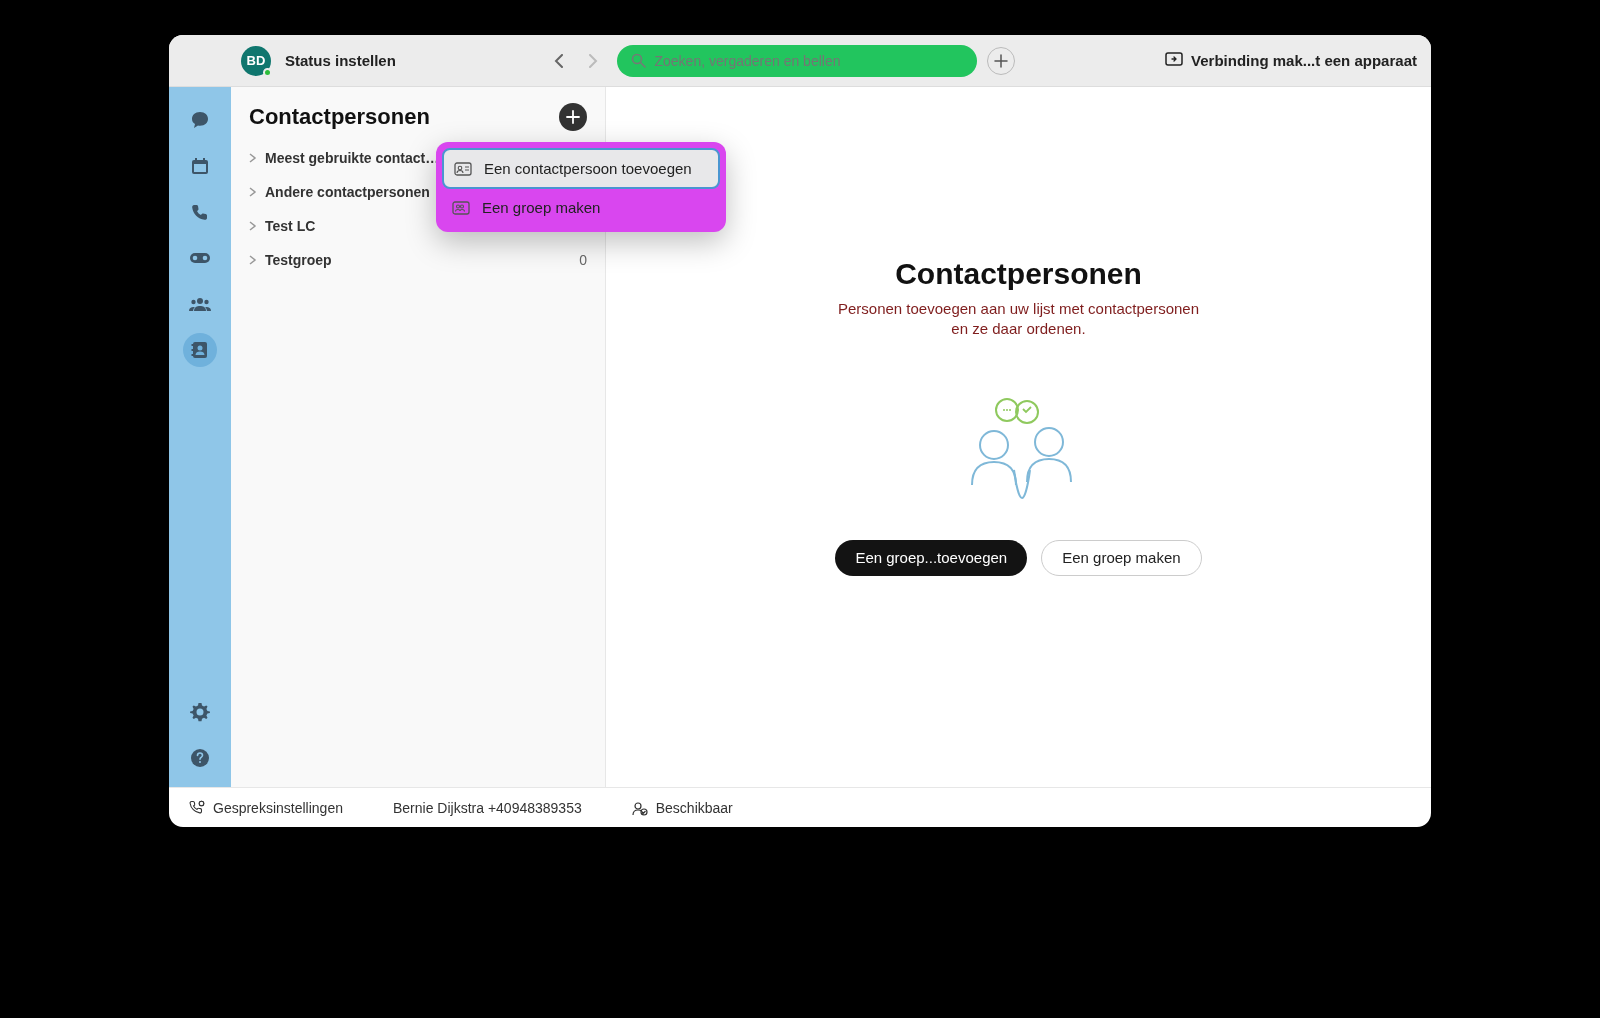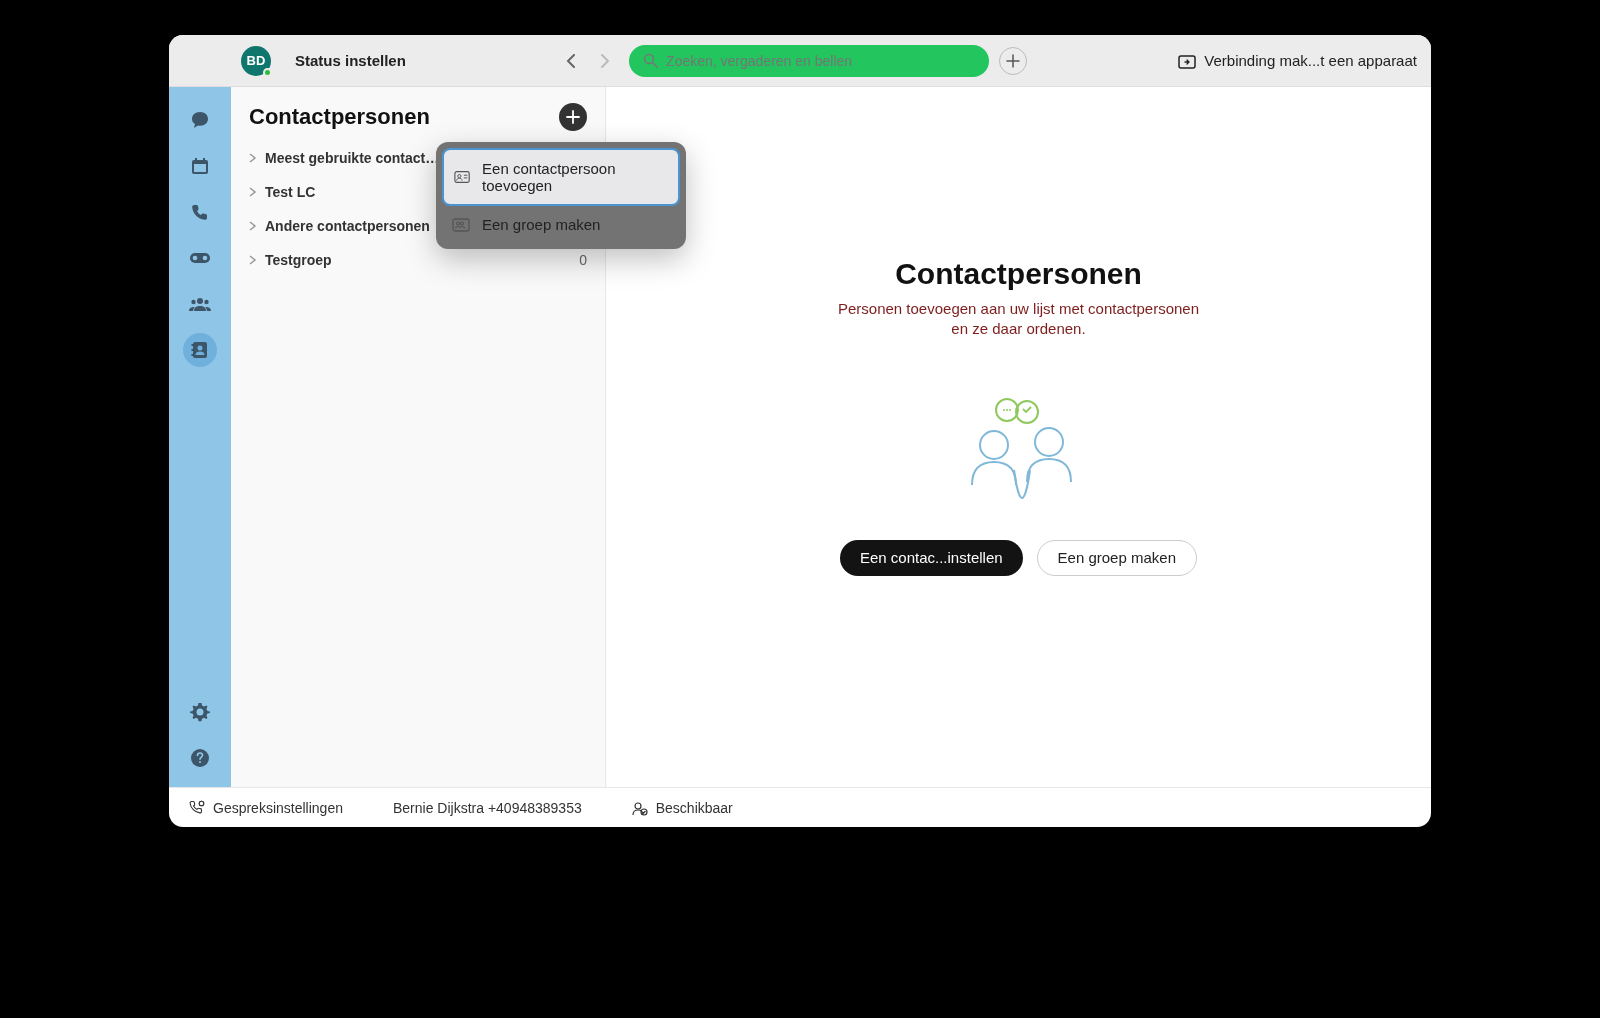--- a/index.html
+++ b/index.html
@@ -46,21 +46,21 @@
   }
   .avatar .presence {
     width: 9px; height: 9px;
     background: #2dbd3a;
     border: 2px solid #ececec;
     border-radius: 50%;
     position: absolute;
     bottom: -1px; right: -1px;
   }
   .status-text {
-    margin-left: 24px;
+    margin-left: 14px;
     font-size: 15px;
     font-weight: 600;
     color: #222;
   }
   .nav-arrows {
     margin-left: auto;
     display: flex;
     gap: 6px;
     margin-right: 10px;
   }
@@ -97,24 +97,24 @@
     background: #ececec;
     display: flex; align-items: center; justify-content: center;
     color: #555;
     margin-left: 10px;
     cursor: pointer;
     font-size: 16px;
   }
   .device-link {
     margin-left: auto;
     font-size: 15px;
-    font-weight: 400;
+    font-weight: 700;
     color: #222;
     display: flex;
-    align-items: flex-end;
+    align-items: flex-start;
     gap: 8px;
     cursor: pointer;
   }
   
   .body {
     flex: 1;
     display: flex;
   }
   
   .sidenav {
@@ -185,22 +185,22 @@
   .group-row .count {
     margin-left: auto;
     font-size: 14px;
     color: #666;
   }
   
   .popup {
     position: absolute;
     top: 55px;
     left: 205px;
-    width: 250px;
-    background: #737373;
+    width: 290px;
+    background: #d946ef;
     border-radius: 12px;
     box-shadow: 0 10px 30px rgba(0,0,0,0.25);
     padding: 6px;
     z-index: 50;
   }
   .popup-item {
     display: flex;
     align-items: center;
     padding: 10px 10px;
     border-radius: 8px;
@@ -389,28 +389,28 @@
         <span class="chev"><svg width="8" height="10" viewBox="0 0 8 10">
               <path d="M1 1 L6 5 L1 9" stroke="currentColor" stroke-width="1.5" fill="none"></path>
             </svg></span>
         <span class="name">Meest gebruikte contactpers</span>
         <span class="count"></span>
       </div>
       <div class="group-row">
         <span class="chev"><svg width="8" height="10" viewBox="0 0 8 10">
               <path d="M1 1 L6 5 L1 9" stroke="currentColor" stroke-width="1.5" fill="none"></path>
             </svg></span>
-        <span class="name">Test LC</span>
+        <span class="name">Andere contactpersonen</span>
         <span class="count"></span>
       </div>
       <div class="group-row">
         <span class="chev"><svg width="8" height="10" viewBox="0 0 8 10">
               <path d="M1 1 L6 5 L1 9" stroke="currentColor" stroke-width="1.5" fill="none"></path>
             </svg></span>
-        <span class="name">Andere contactpersonen</span>
+        <span class="name">Test LC</span>
         <span class="count"></span>
       </div>
       <div class="group-row">
         <span class="chev"><svg width="8" height="10" viewBox="0 0 8 10">
               <path d="M1 1 L6 5 L1 9" stroke="currentColor" stroke-width="1.5" fill="none"></path>
             </svg></span>
         <span class="name">Testgroep</span>
         <span class="count">0</span>
       </div>
 
@@ -449,21 +449,21 @@
         <circle cx="53" cy="20" r="11" stroke="#8fc95e" stroke-width="2" fill="none"></circle>
         <circle cx="73" cy="22" r="11" stroke="#8fc95e" stroke-width="2" fill="none"></circle>
         <path d="M69 19 L72 22 L77 17" stroke="#8fc95e" stroke-width="1.8" fill="none"></path>
         <circle cx="50" cy="20" r="1" fill="#8fc95e"></circle>
           <circle cx="53" cy="20" r="1" fill="#8fc95e"></circle>
           <circle cx="56" cy="20" r="1" fill="#8fc95e"></circle>
         <path d="M60 80 C62 95 65 108 68 108 C71 108 74 95 76 80" stroke="#7fb8d8" stroke-width="2" fill="none"></path>
       </svg>
 
       <div class="btn-row">
-        <button class="btn btn-primary">Een contac...instellen</button>
+        <button class="btn btn-primary">Een groep...toevoegen</button>
         <button class="btn btn-secondary">Een groep maken</button>
       </div>
     </div>
   </div>
 
   <div class="footer">
     <div class="footer-item">
       <svg width="16" height="16" viewBox="0 0 16 16">
           <path d="M2.5 1.5 C1.8 1.5 1 2.2 1.1 3.3 C1.7 8.2 5.8 12.3 10.7 12.9 C11.8 13 12.5 12.2 12.5 11.5 L12.5 9.8 C12.5 9.2 12 8.7 11.4 8.6 L9.6 8.3 C9.1 8.2 8.7 8.5 8.5 8.8 L8.1 9.4 C6.6 8.7 5.3 7.4 4.6 5.9 L5.2 5.5 C5.5 5.3 5.8 4.9 5.7 4.4 L5.4 2.6 C5.3 2 4.8 1.5 4.2 1.5 Z" stroke="#333" stroke-width="1.1" fill="none"></path>
           <circle cx="12.5" cy="3.5" r="2.3" stroke="#333" stroke-width="1.1" fill="none"></circle>

